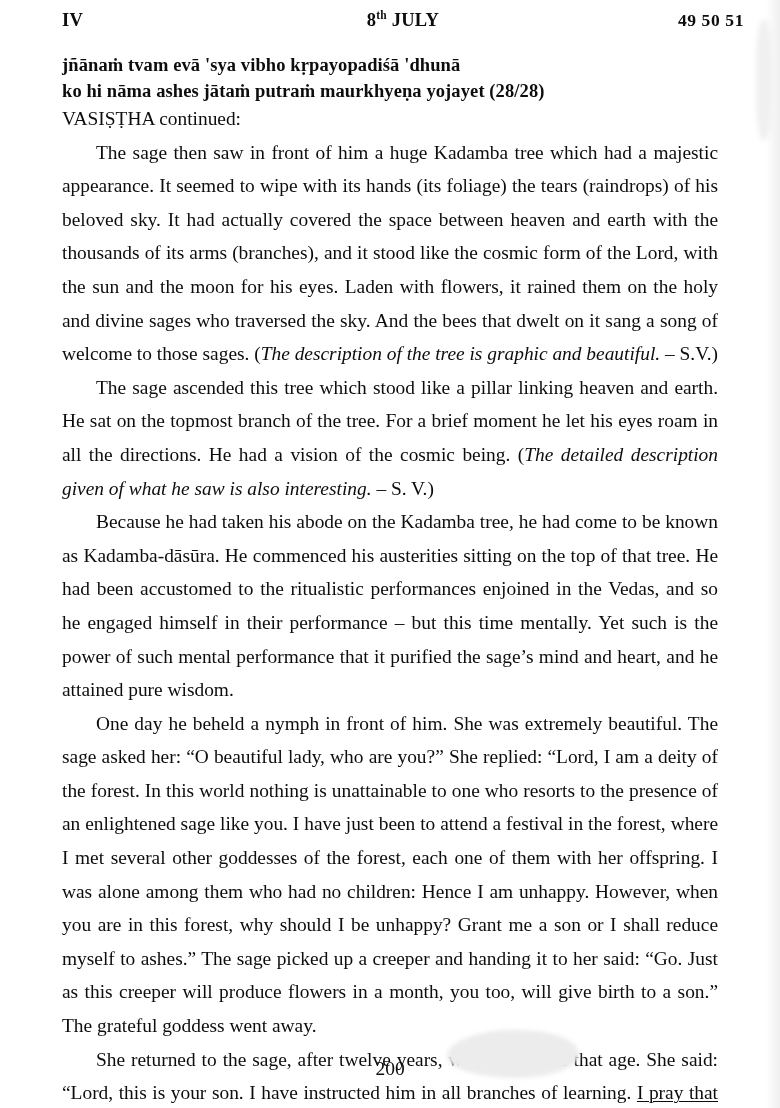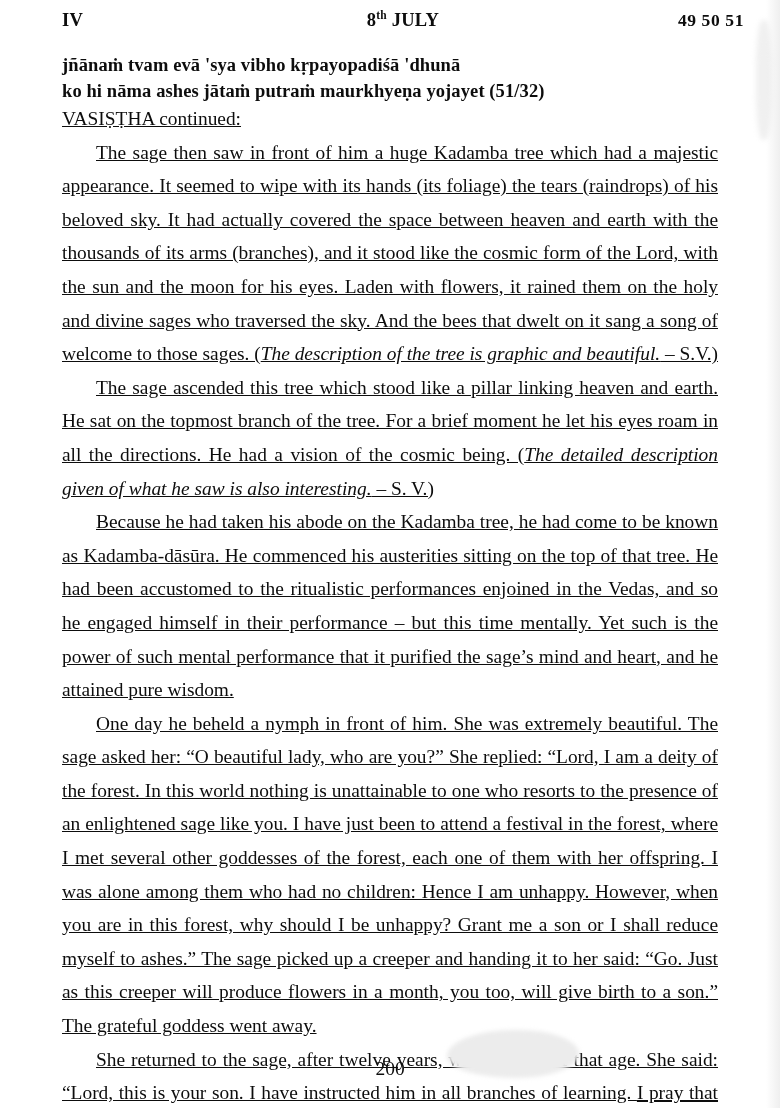--- a/index.html
+++ b/index.html
@@ -83,21 +83,20 @@
   .speaker {
     margin: 0 0 0 0;
     text-align: left;
   }
 
   p.para {
     margin: 0;
     text-align: justify;
     text-justify: inter-word;
     text-indent: 34px;
-    text-decoration: underline;
   }
   p.para.noindent { text-indent: 0; }
 
   em.comment {
     font-style: italic;
   }
 
   .ul {
     text-decoration: underline;
     text-underline-offset: 2px;
@@ -153,21 +152,21 @@
 <div class="page">
 
   <div class="running-head">
     <span class="rh-left">IV</span>
     <span class="rh-center"><span>8</span><span class="sup">th</span>&nbsp;<span>JULY</span></span>
     <span class="rh-right">49 50 51</span>
   </div>
 
   <div class="verse">
     <div>jñānaṁ tvam evā 'sya vibho kṛpayopadiśā 'dhunā</div>
-    <div><span>ko </span><span class="u">hi</span><span> nāma ashes jātaṁ putraṁ maur</span><span class="u">kh</span><span>yeṇa yojayet (51/32)</span></div>
+    <div><span>ko </span><span class="u">hi</span><span> nāma ashes jātaṁ putraṁ maur</span><span class="u">kh</span><span>yeṇa yojayet (28/28)</span></div>
   </div>
 
   <div class="body-col">
 
     <p class="para noindent speaker">VASIṢṬHA continued:</p>
 
     <p class="para"><span>The sage then saw in front of him a huge Kadamba tree which had a majestic appearance. It seemed to wipe with its hands (its foliage) the tears (raindrops) of his beloved sky. It had actually covered the space between heaven and earth with the thousands of its arms (branches), and it stood like the cosmic form of the Lord, with the sun and the moon for his eyes. Laden with flowers, it rained them on the holy and divine sages who traversed the sky. And the bees that dwelt on it sang a song of welcome to those sages. (</span><em class="comment">The  description of the tree is graphic and beautiful.</em><span> – S.V.)</span></p>
 
     <p class="para"><span>The sage ascended this tree which stood like a pillar linking heaven and earth. He sat on the topmost branch of the tree. For a brief moment he let his eyes roam in all the directions. He had a vision of the cosmic being. (</span><em class="comment">The detailed description given of what he saw is also interesting.</em><span> – S. V.)</span></p>
 

